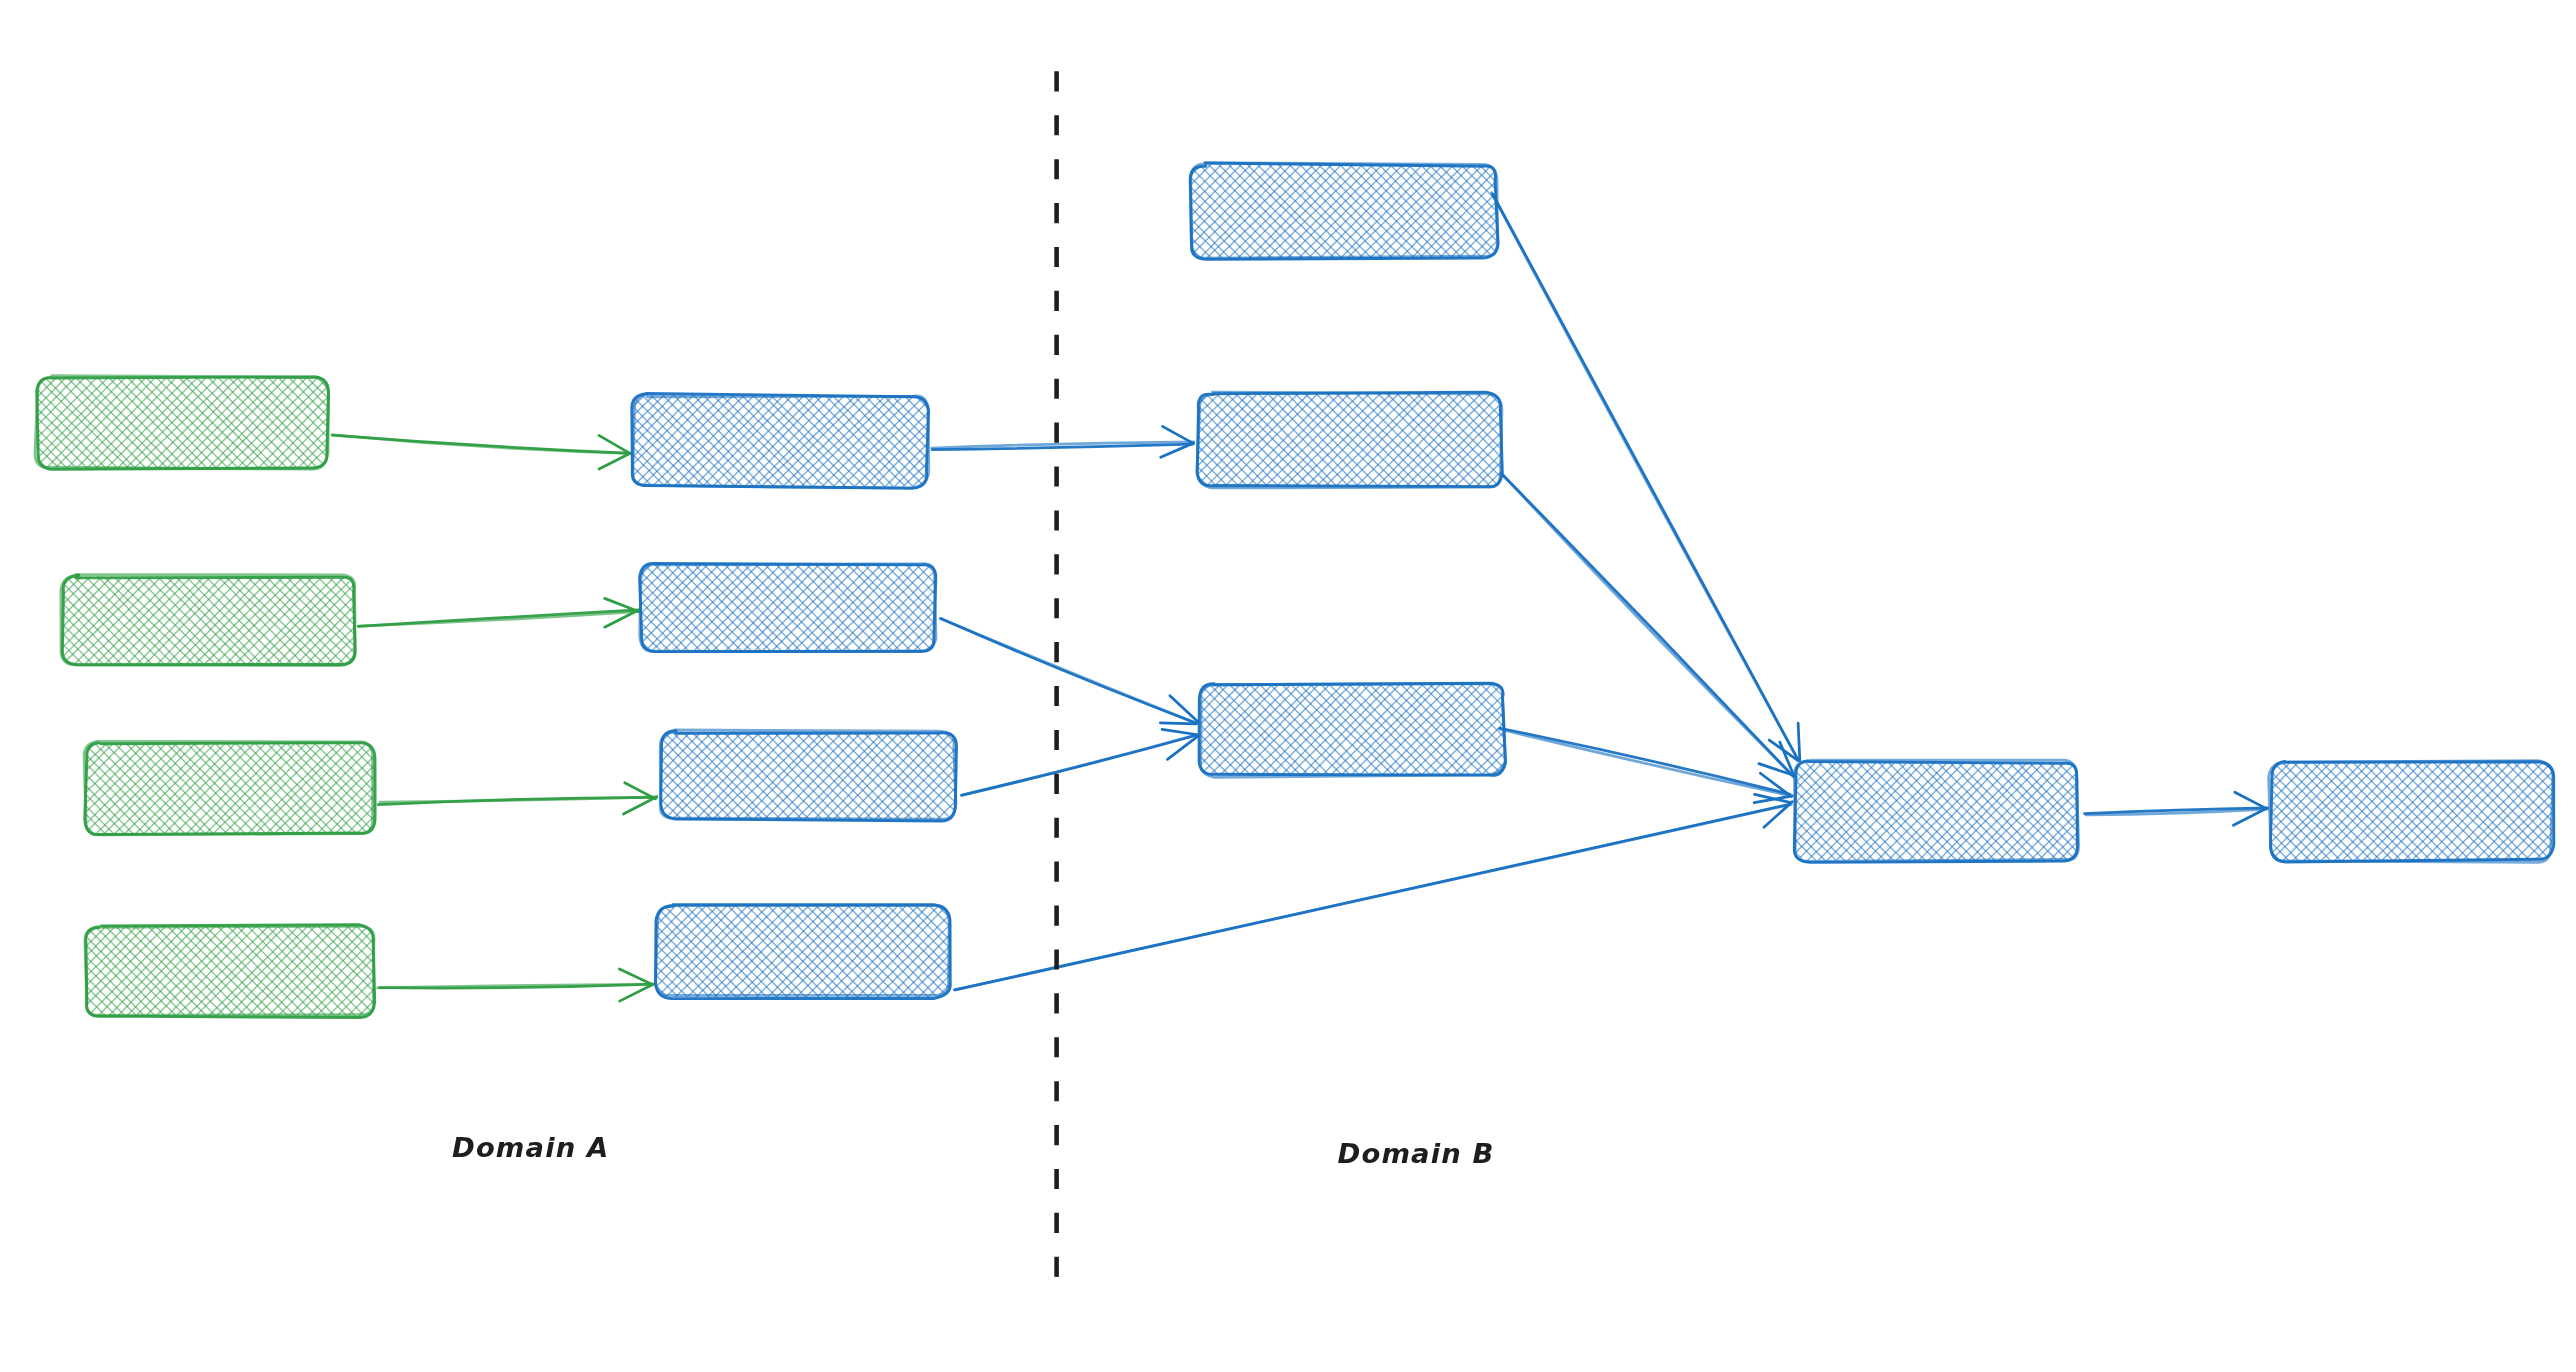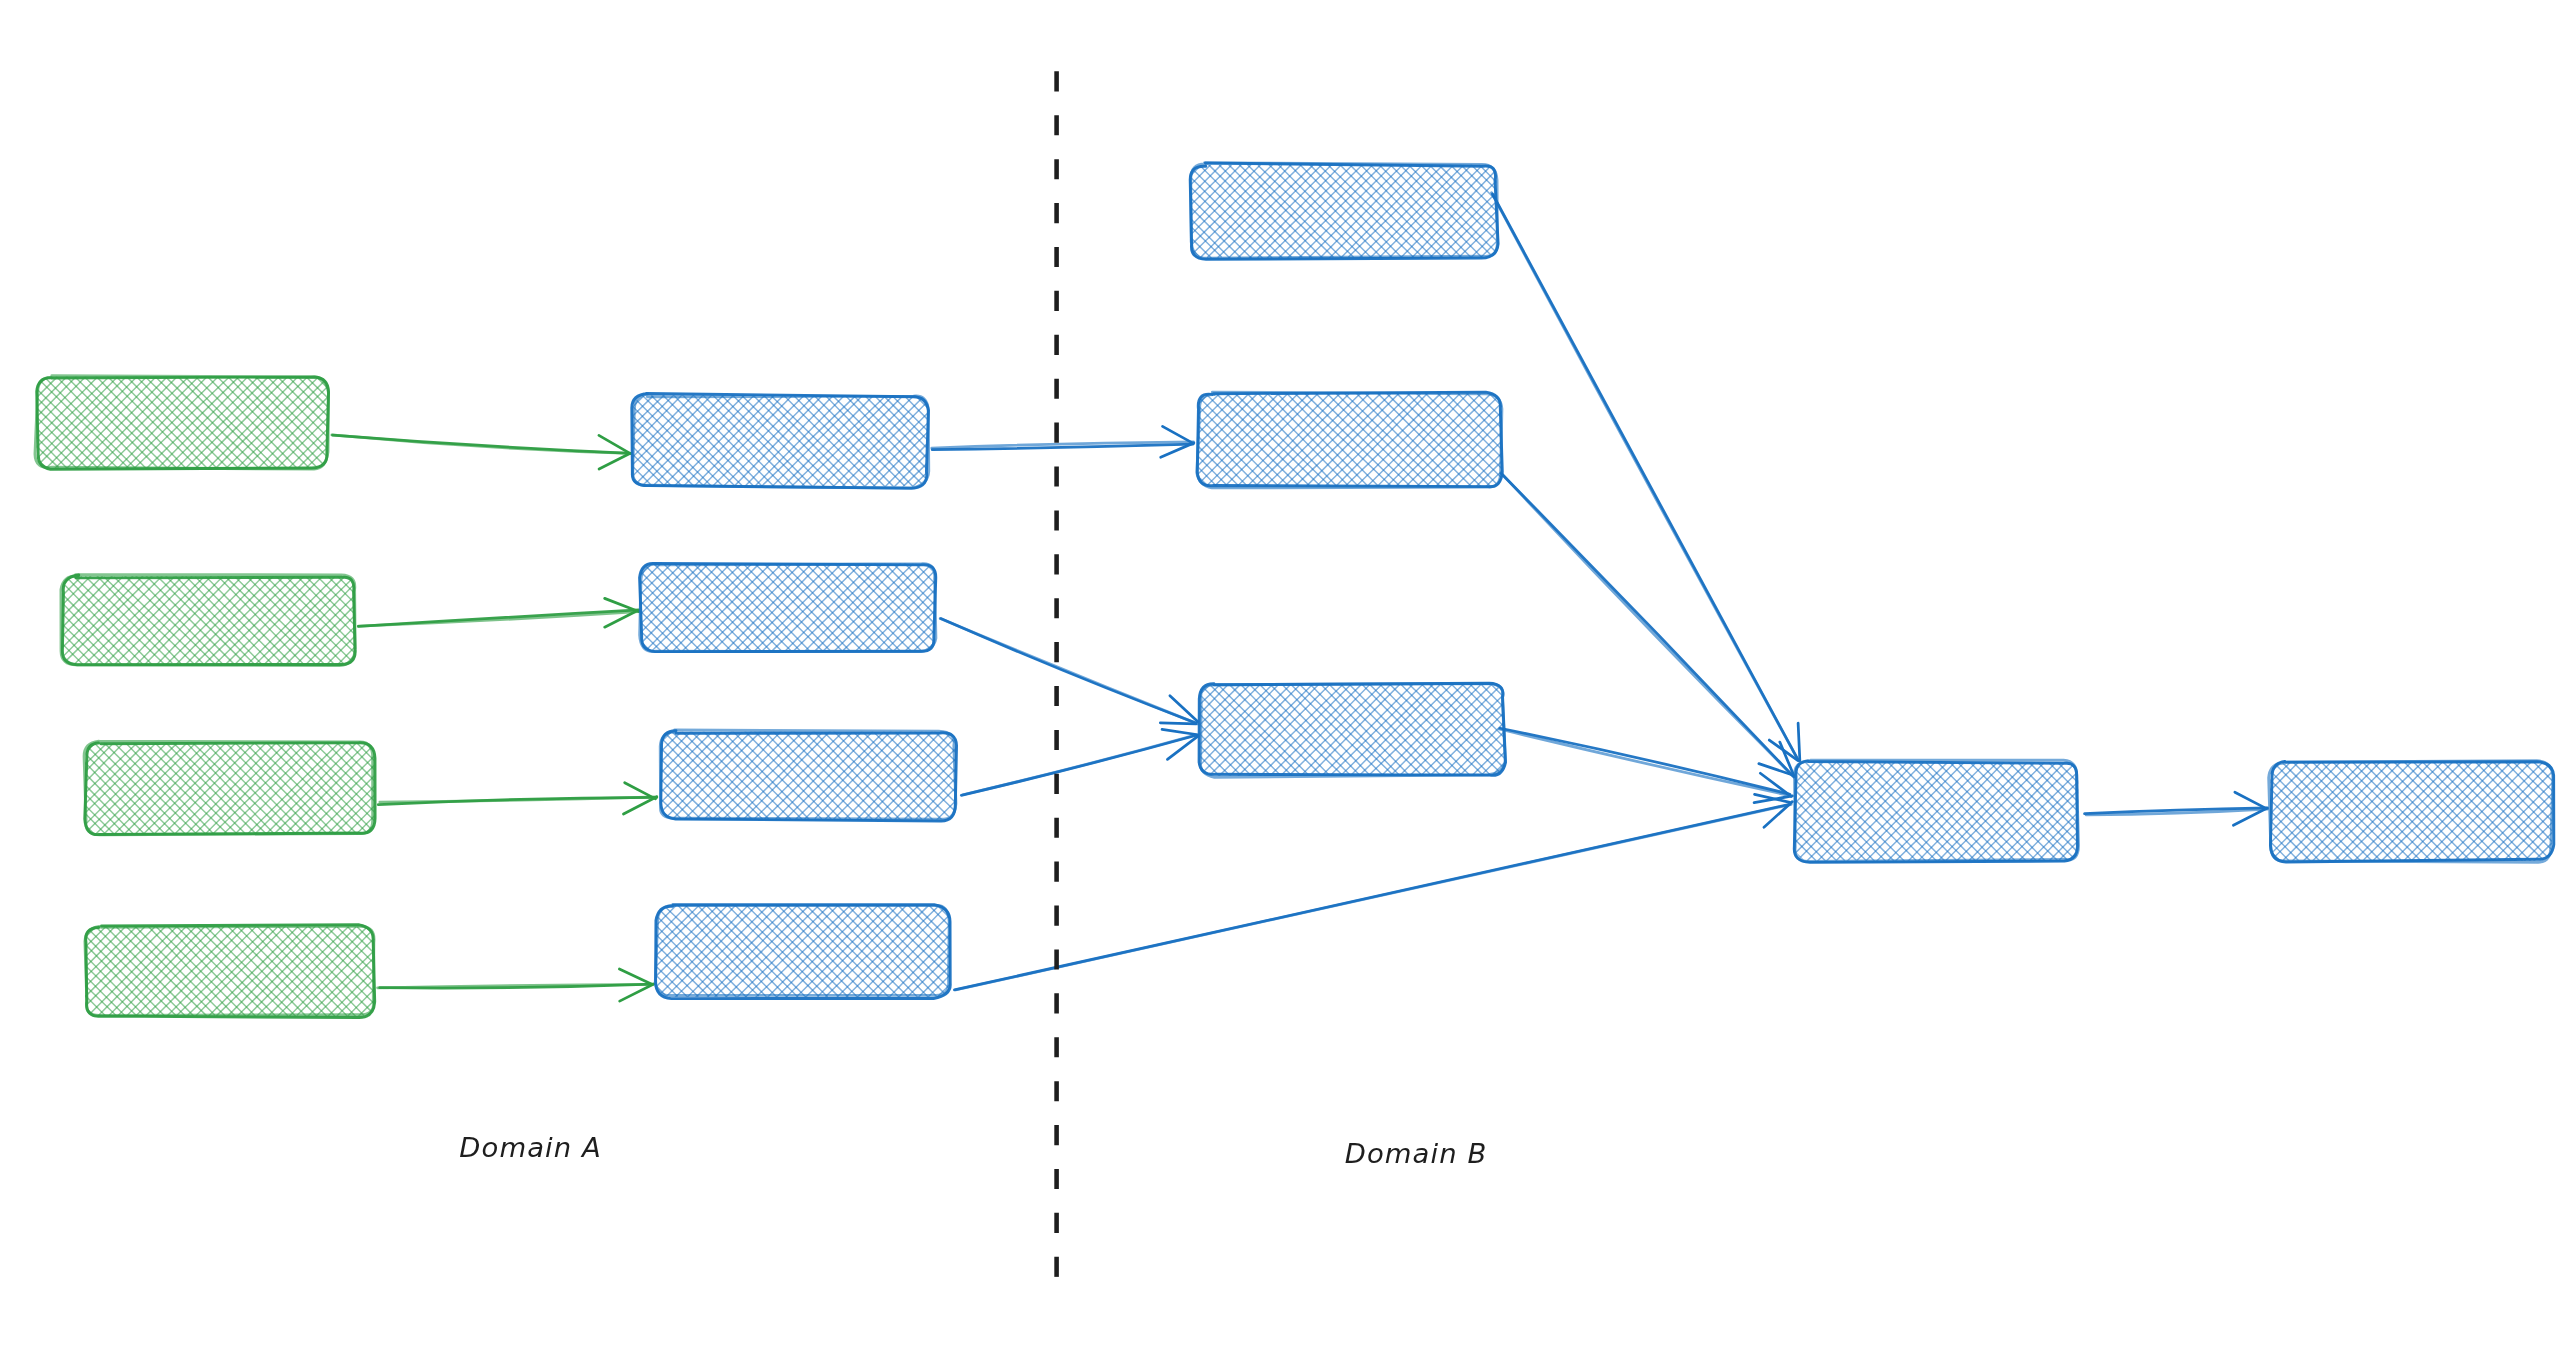--- a/index.html
+++ b/index.html
@@ -9,20 +9,21 @@
   }
   body {
     font-family: "DejaVu Sans", sans-serif;
   }
   #canvas-wrap {
     position: relative;
     width: 2576px;
     height: 1316px;
     background: #ffffff;
     overflow: hidden;
+    font-weight: bold;
   }
   #diagram-svg {
     position: absolute;
     left: 0;
     top: 0;
     width: 2576px;
     height: 1372px;
     display: block;
   }
   .domain-label {

